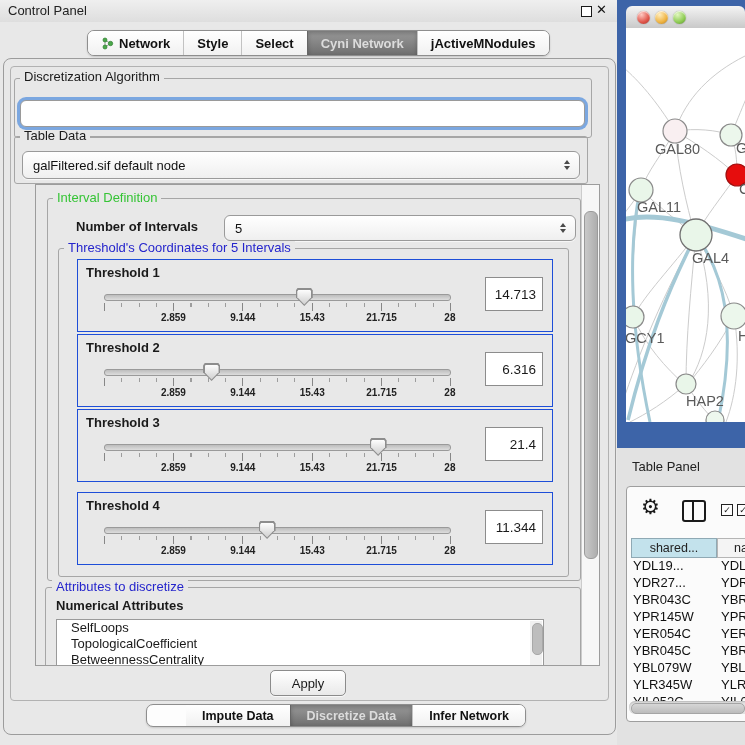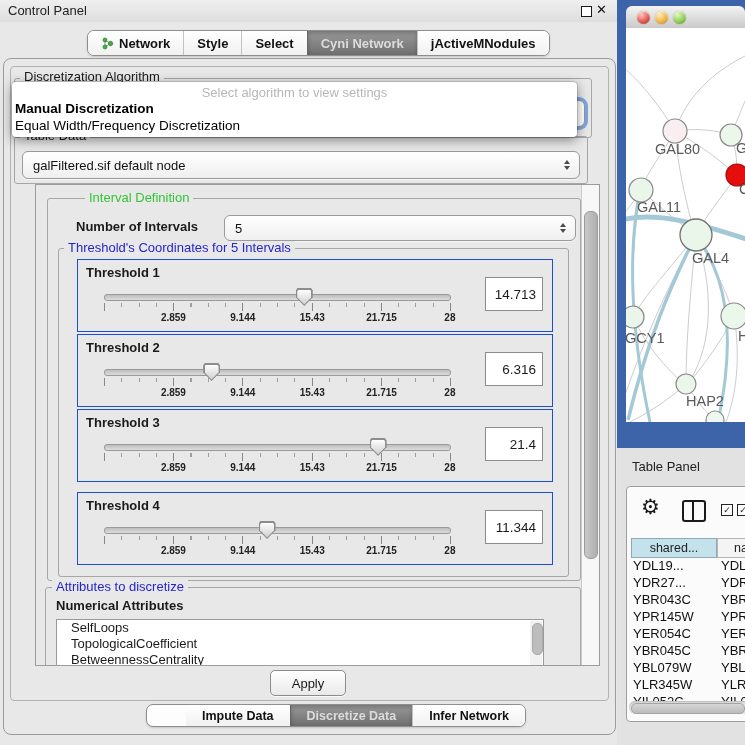--- a/index.html
+++ b/index.html
@@ -137,40 +137,35 @@
       </div>
   </div>
 
   <div class="panel" style="left:3px;top:58px;width:611px;height:675px;"></div>
   <div class="panel inner" style="left:10px;top:66px;width:597px;height:633px;"></div>
 
   <div class="group" style="left:14px;top:78px;width:576px;height:58px;"></div>
   <div class="gtitle" style="left:20px;top:70px;">Discretization Algorithm</div>
   <div class="focus-combo"></div>
 
-  <div class="popup">
-    <div class="hint">Select algorithm to view settings</div>
-    <div class="opt1">Manual Discretization</div>
-    <div class="opt2">Equal Width/Frequency Discretization</div>
-  </div>
 
   <div class="group" style="left:14px;top:136px;width:572px;height:46px;"></div>
   <div class="gtitle" style="left:20px;top:129px;">Table Data</div>
   <div class="combo" style="left:22px;top:151px;width:556px;height:26px;">
     <div class="val">galFiltered.sif default node</div>
     <div class="stepper">
         <span class="arr-up"></span>
         <span class="arr-dn"></span>
       </div>
   </div>
 
   <div class="scrollpane">
 
     <div class="group" style="left:11px;top:13px;width:532px;height:381px;"></div>
-    <div class="gtitle green" style="left:17px;top:6px;margin-left:32px;">Interval Definition</div>
+    <div class="gtitle green" style="left:17px;top:6px;">Interval Definition</div>
 
     <div class="abs bold" style="left:40px;top:34px;">Number of Intervals</div>
     <div class="combo" style="left:188px;top:30px;width:350px;height:24px;">
       <div class="val">5</div>
       <div class="stepper">
           <span class="arr-up"></span>
           <span class="arr-dn"></span>
         </div>
     </div>
 

